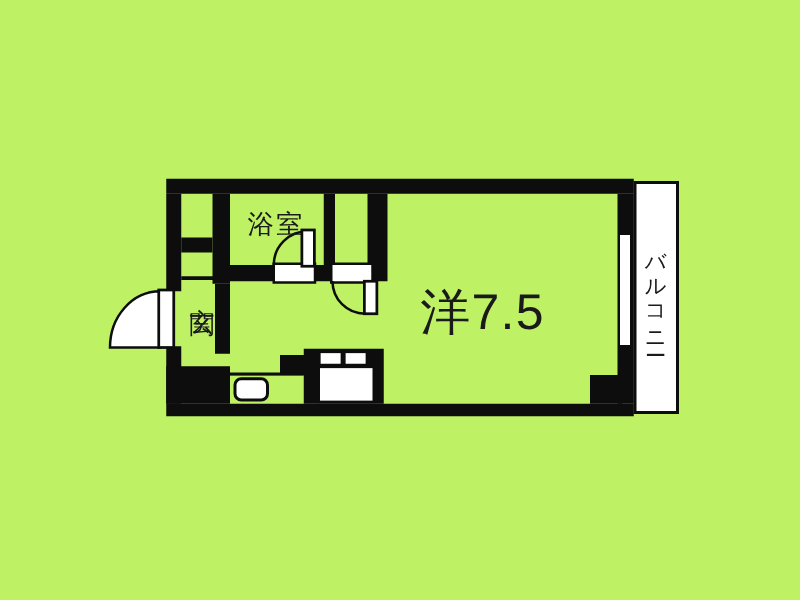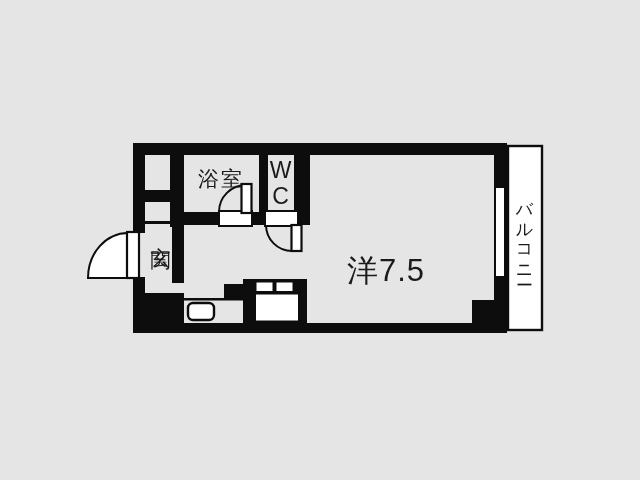--- a/index.html
+++ b/index.html
@@ -1,20 +1,20 @@
 <!DOCTYPE html>
 <html><head>
 <meta charset="utf-8">
 <style>
   html, body { margin: 0; padding: 0; background: #ffffff; }
   #canvas {
     position: relative;
     width: 640px;
     height: 480px;
-    background: #e5e5e5;
+    background: #bef264;
     overflow: hidden;
     font-family: "Liberation Sans", "DejaVu Sans", sans-serif;
   }
   #plan-svg { position: absolute; left: 0; top: 0; }
   .lbl {
     position: absolute;
     color: #1a1a1a;
     font-family: "Liberation Sans", "DejaVu Sans", sans-serif;
     white-space: nowrap;
   }
@@ -28,21 +28,21 @@
     word-break: break-all; white-space: normal;
   }
   .lbl-entrance {
     left: 148px; top: 231px; height: 62px;
     font-size: 20px;
     writing-mode: vertical-rl; text-orientation: upright;
     letter-spacing: 4px;
   }
   .lbl-main-room {
     left: 326px; top: 222px; width: 120px;
-    font-size: 31px; text-align: center; letter-spacing: 1px; margin-top: 28px;
+    font-size: 40px; text-align: center; letter-spacing: 1px;
   }
   .lbl-balcony {
     left: 513px; top: 190px; height: 120px;
     font-size: 17px;
     writing-mode: vertical-rl; text-orientation: mixed;
     letter-spacing: 2px;
   }
   .watermark {
     position: absolute;
     left: 474px; top: 439px;
@@ -96,18 +96,17 @@
     <path d="M266,225 A26,26 0 0 0 292,251" fill="none" stroke="#0d0d0d" stroke-width="2"></path>
     <rect x="291.5" y="225" width="10" height="26" fill="#ffffff" stroke="#0d0d0d" stroke-width="2.2"></rect>
 
     <rect x="256.5" y="282.5" width="16" height="8.5" fill="#ffffff"></rect>
     <rect x="276.5" y="282.5" width="16" height="8.5" fill="#ffffff"></rect>
     <rect x="255" y="293.5" width="44" height="28" fill="#ffffff" stroke="#0d0d0d" stroke-width="2"></rect>
     <rect x="188" y="303" width="26" height="17" rx="5" fill="#ffffff" stroke="#0d0d0d" stroke-width="2.4"></rect>
   </svg>
 
   <div class="lbl lbl-bathroom">浴室</div>
-  <div class="lbl lbl-wc">WC</div>
   <div class="lbl lbl-entrance">玄関</div>
   <div class="lbl lbl-main-room">洋7.5</div>
   <div class="lbl lbl-balcony">バルコニー</div>
 
 </div>
 
 </body></html>

